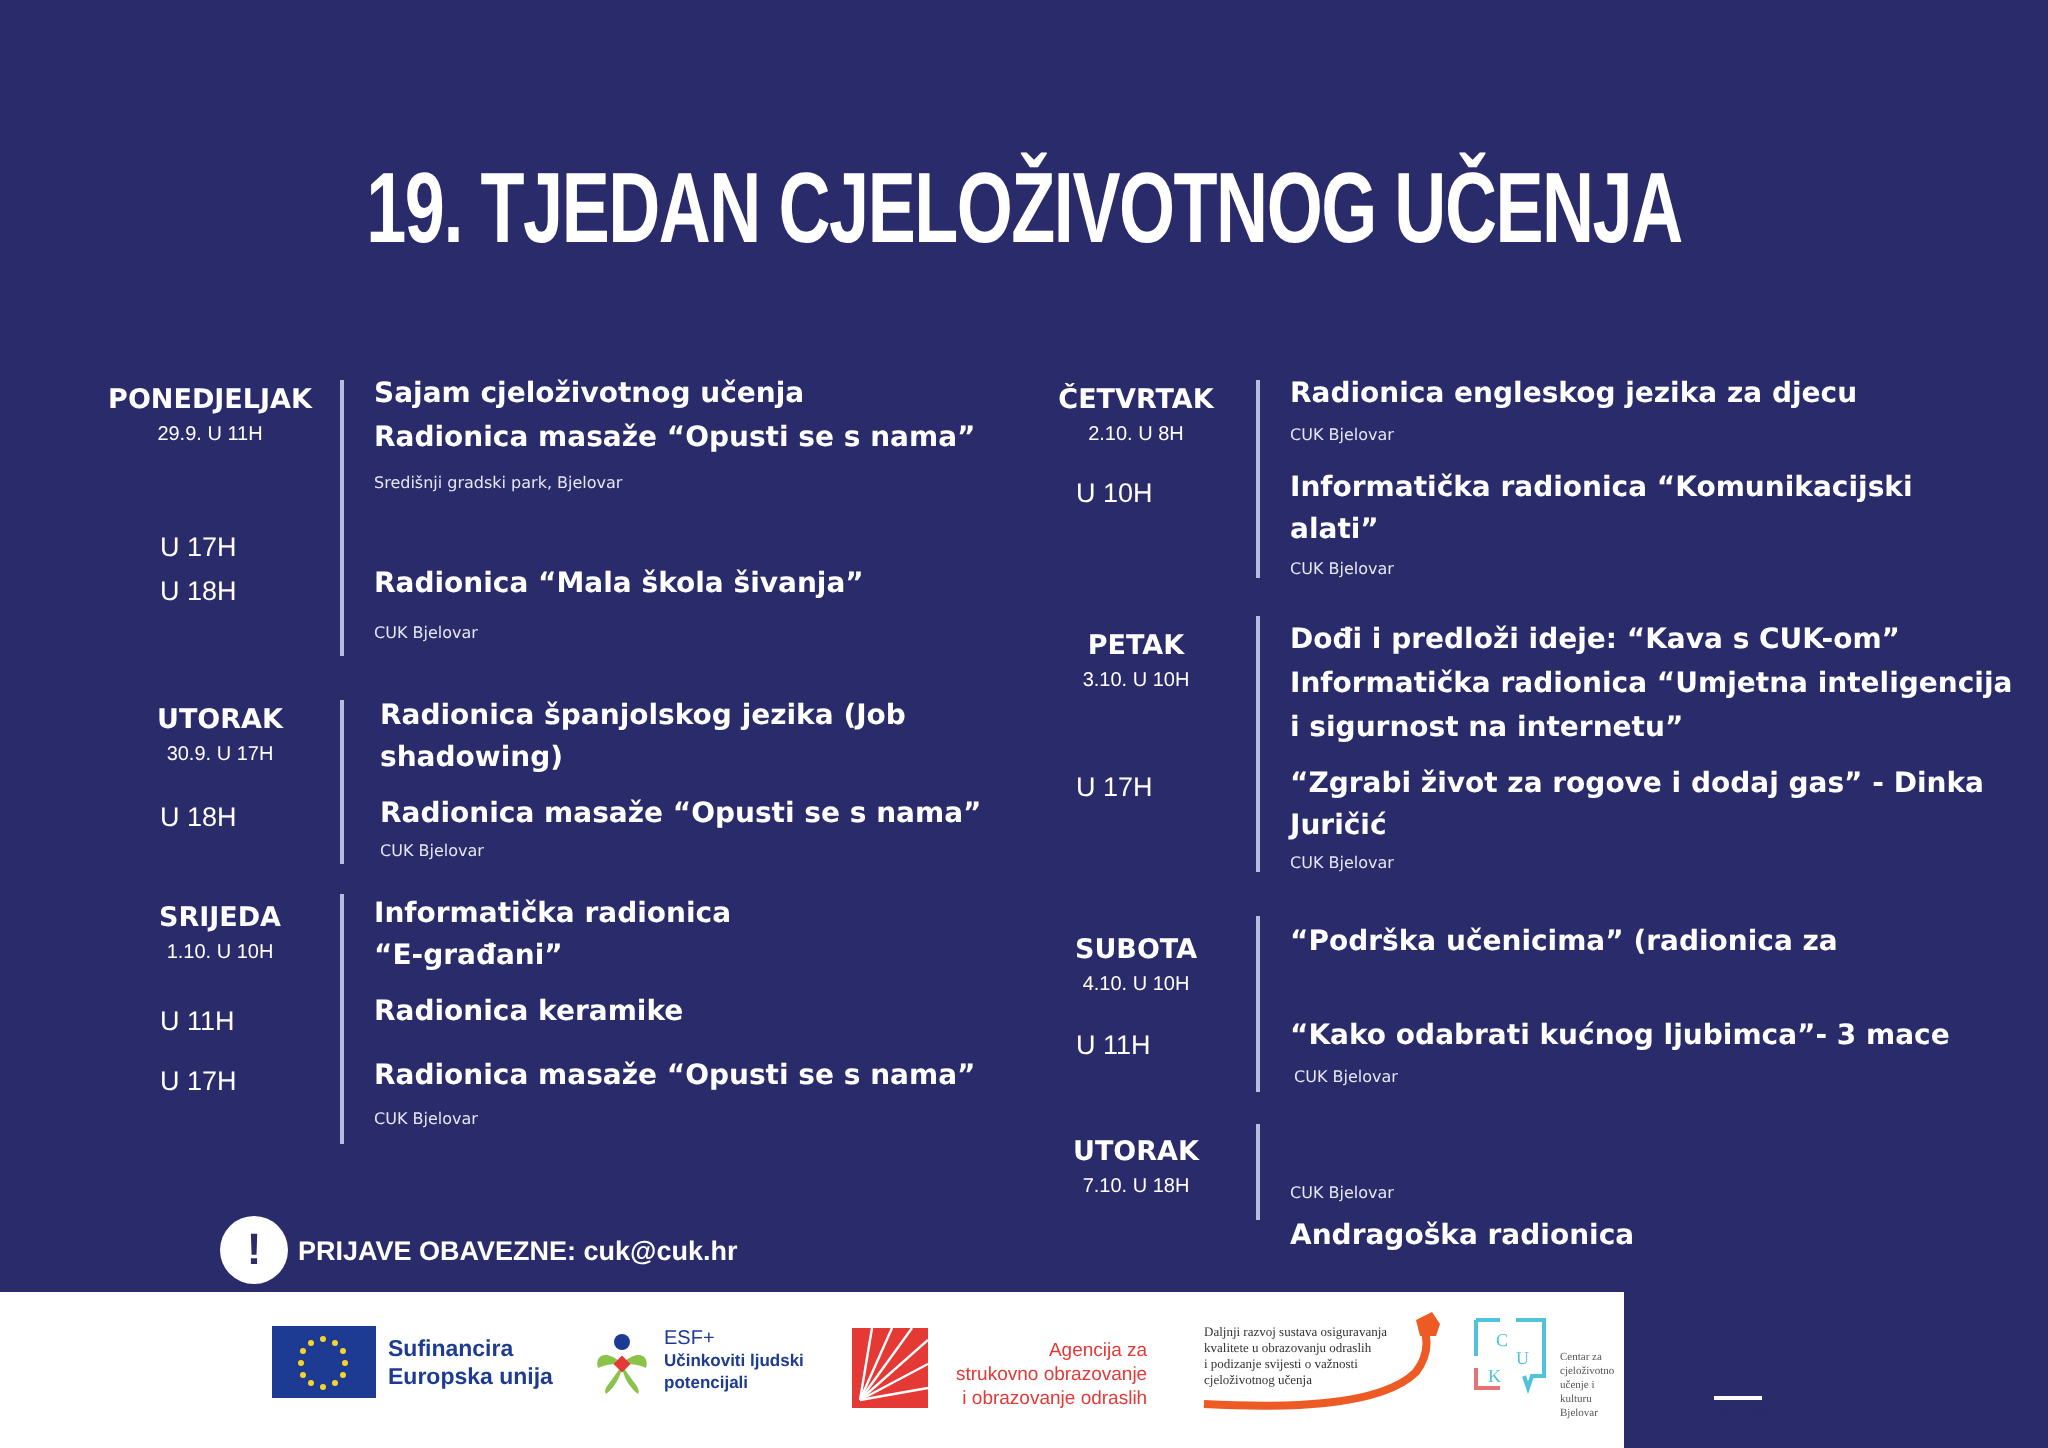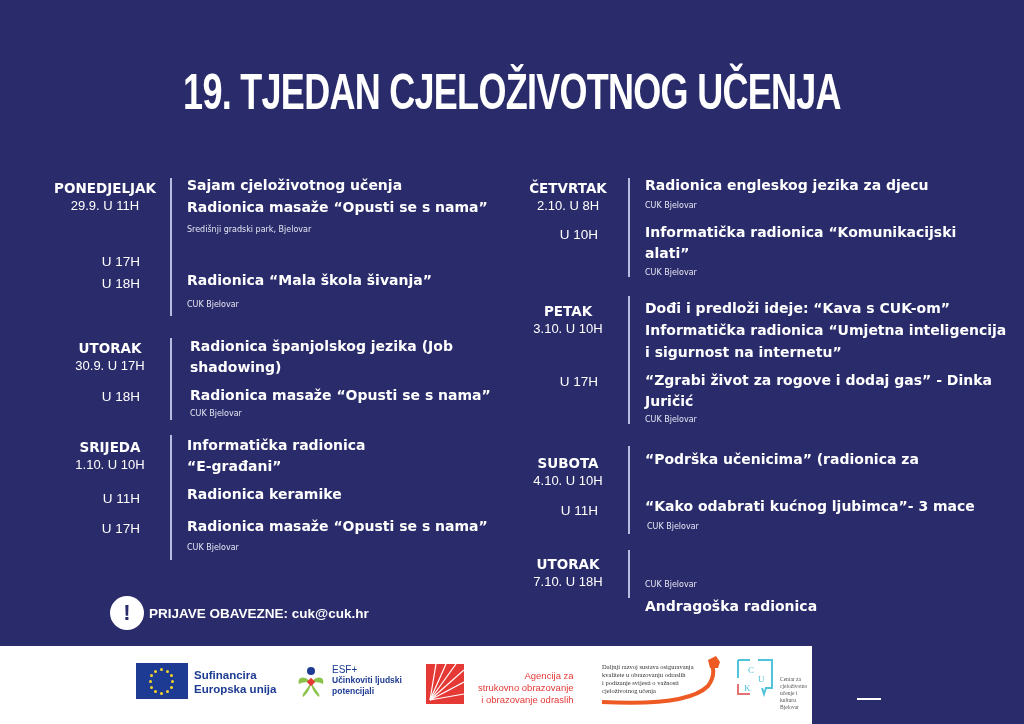--- a/index.html
+++ b/index.html
@@ -3,32 +3,32 @@
 <meta charset="utf-8">
 <style>
   * { box-sizing: border-box; margin: 0; padding: 0; }
   html, body { width: 1024px; height: 724px; overflow: hidden; }
   body {
     background: #2a2b6b;
     font-family: "DejaVu Sans", sans-serif;
     color: #ffffff;
     position: relative;
   }
-  .poster { position: absolute; left: 0; top: 0; width: 1024px; height: 462px; background: #2a2b6b; }
+  .poster { position: absolute; left: 0; top: 12px; width: 1024px; height: 462px; background: #2a2b6b; }
   .title {
     position: absolute; left: 0; top: 62px; width: 1024px; text-align: center;
     font-family: "Liberation Sans", sans-serif; font-weight: 700;
     font-size: 50px; letter-spacing: -1px; line-height: 60px;
     transform: scaleX(0.72); transform-origin: 512px 0;
     color: #ffffff;
   }
   .day-col { position: absolute; text-align: center; }
   .day-name { font-weight: 700; font-size: 13.5px; line-height: 17px; display: block; }
-  .day-date { font-size: 13px; line-height: 17px; display: block; font-family: "Liberation Sans", sans-serif; }
-  .time { position: absolute; font-size: 13.5px; font-family: "Liberation Sans", sans-serif; text-align: right; }
+  .day-date { font-size: 10px; line-height: 17px; display: block; font-family: "Liberation Sans", sans-serif; }
+  .time { position: absolute; font-size: 13.5px; font-family: "Liberation Sans", sans-serif; text-align: left; }
   .divider { position: absolute; width: 2px; background: #b9bbe0; }
   .ev { position: absolute; font-weight: 700; font-size: 14px; line-height: 21px; white-space: nowrap; }
   .loc { position: absolute; font-size: 8px; line-height: 10px; color: #e6e7f3; white-space: nowrap; }
 
   .notice { position: absolute; left: 110px; top: 596px; display: flex; align-items: center; }
   .excl {
     width: 34px; height: 34px; border-radius: 50%; background: #ffffff; color: #2a2b6b;
     display: flex; align-items: center; justify-content: center;
     font-weight: 700; font-size: 22px; font-family: "Liberation Sans", sans-serif;
   }

